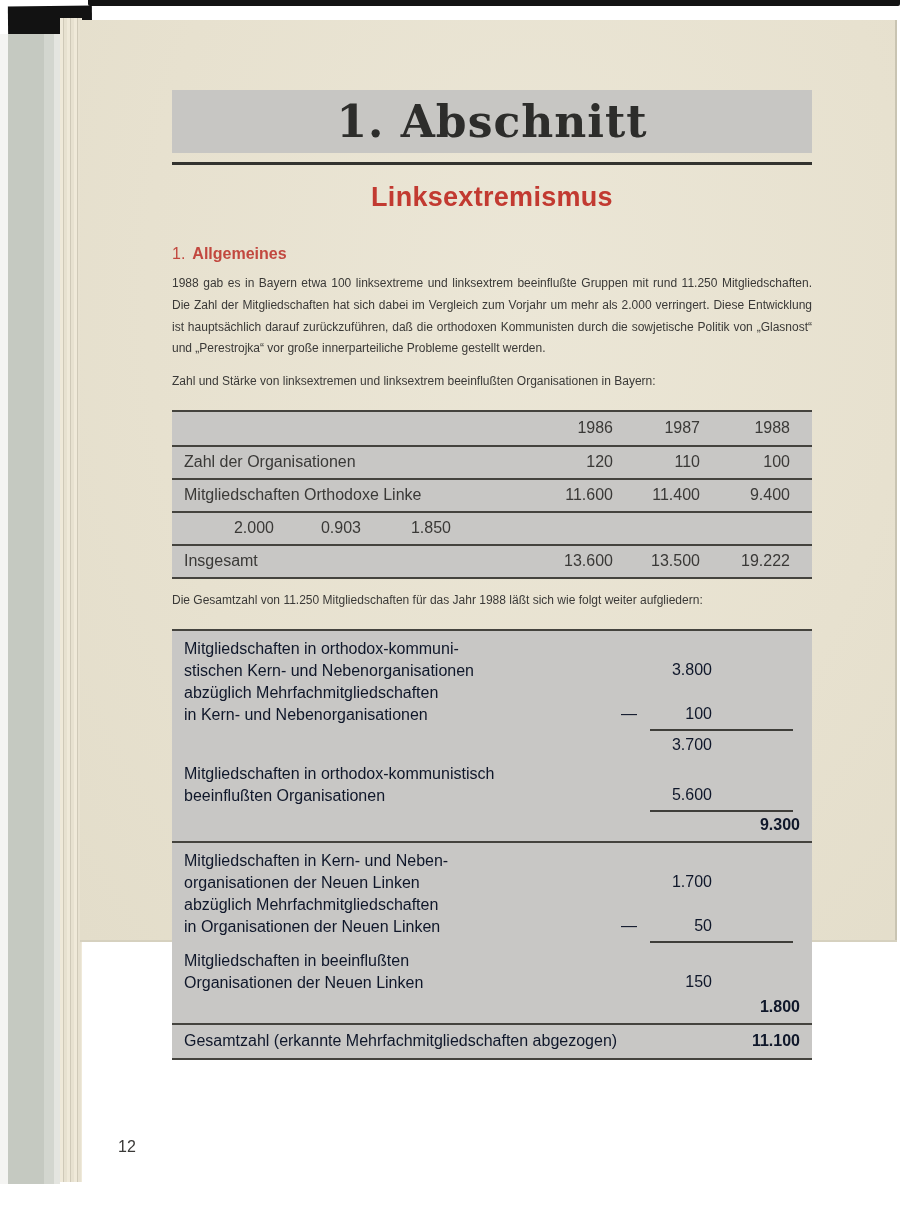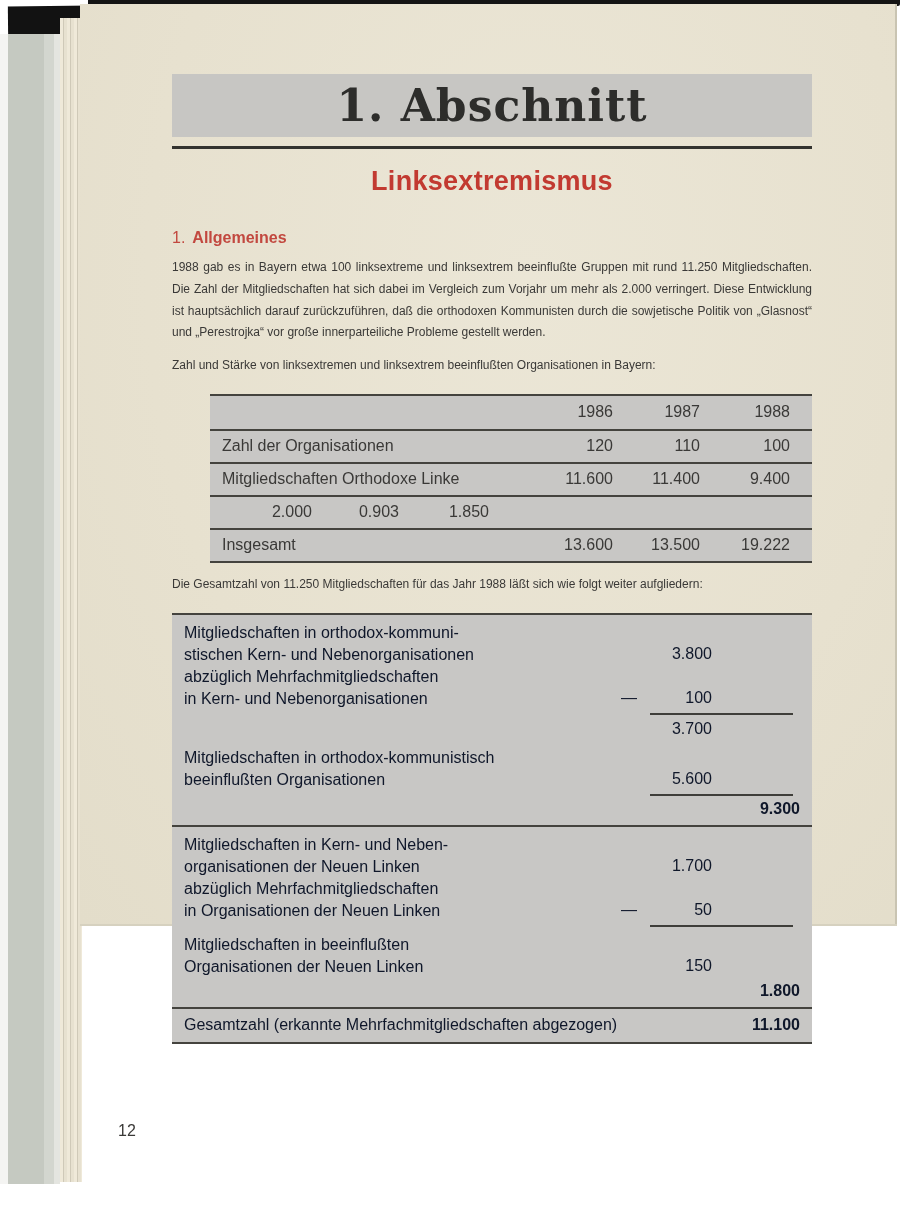--- a/index.html
+++ b/index.html
@@ -10,21 +10,21 @@
   }
   
   .top-black-line{position:absolute;left:88px;top:0;width:812px;height:6px;background:#141414;border-radius:0 0 2px 2px;}
   .corner-black{position:absolute;left:8px;top:6px;width:84px;height:31px;background:#121212;transform:rotate(-.6deg);}
   .left-strip{position:absolute;left:0;top:34px;width:60px;height:1150px;
     background:linear-gradient(90deg,#f4f4f2 0 8px,#c5c9c1 8px 44px,#d3d6cf 44px 54px,#e4e5e0 54px 60px);}
   .page-stack{position:absolute;left:60px;top:18px;width:22px;height:1164px;
     background:repeating-linear-gradient(90deg,#efe9d9 0 3px,#cfc9b8 3px 4px,#e7e1d0 4px 7px);}
   
   .page{
-    position:absolute;left:80px;top:4px;width:815px;height:920px;
+    position:absolute;left:80px;top:20px;width:815px;height:920px;
     background:#e9e3d1;
     background-image:radial-gradient(ellipse at 55% 30%, #ebe6d6 0%, #e7e1cf 60%, #e3ddca 100%);
     border-right:2px solid #c9c4b2;
     box-shadow:0 2px 0 #d6d1bf;
     text-decoration:underline;
   }
   .content{position:absolute;left:92px;top:70px;width:640px;}
   
   .title-bar{background:#c7c6c3;height:63px;display:flex;align-items:center;justify-content:center;}
   .title-bar .t{
@@ -36,21 +36,21 @@
   }
   
   .h-allg{margin-top:32px;font-size:16px;color:#c2483f;}
   .h-allg .num{font-weight:normal;margin-right:7px;}
   .h-allg .txt{font-weight:bold;}
   p.body{
     font-size:12px;line-height:21.8px;color:#3a3937;text-align:justify;margin:10px 0 0 0;
   }
   p.body.second{margin-top:11px;}
   
-  .t1{margin-top:17px;background:#c8c7c5;border-top:2px solid #44433e;border-bottom:2px solid #44433e;margin-left:38px;}
+  .t1{margin-top:17px;background:#c8c7c5;border-top:2px solid #44433e;border-bottom:2px solid #44433e;}
   .t1 .row{display:flex;align-items:center;height:31px;padding:0 22px 0 12px;border-top:2px solid #44433e;
            font-size:16px;color:#3a3937;}
   .t1 .row.head{border-top:none;height:33px;}
   .t1 .lbl{flex:1;}
   .t1 .c{width:90px;text-align:right;}
   .t1 .c.mid{width:87px;}
   
   
   .t2{margin-top:17px;background:#c8c7c5;border-top:2px solid #44433e;border-bottom:2px solid #44433e;
       padding-top:7px;font-size:16px;color:#0f172a;}

